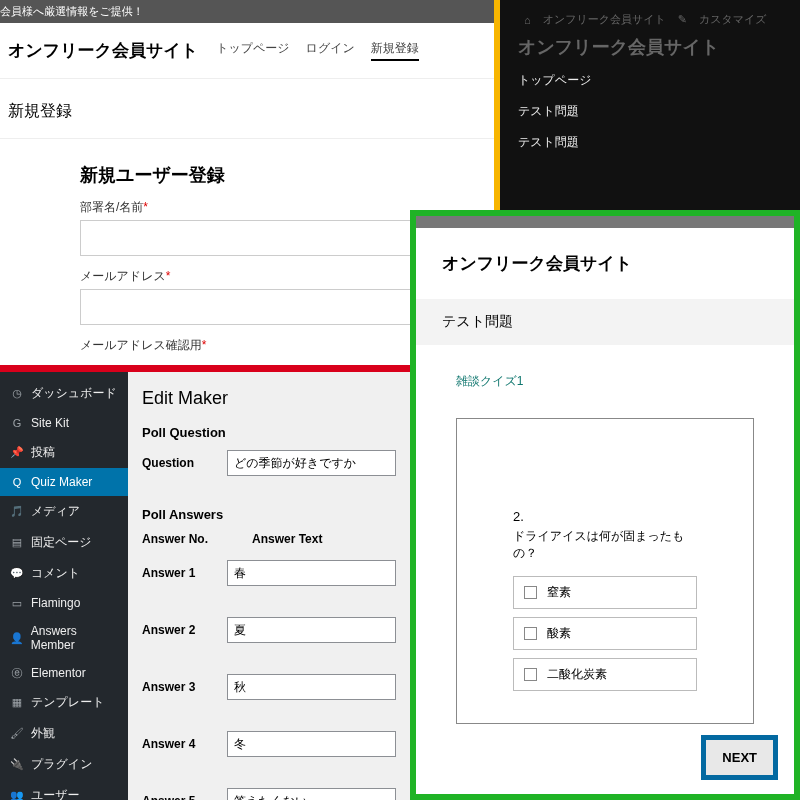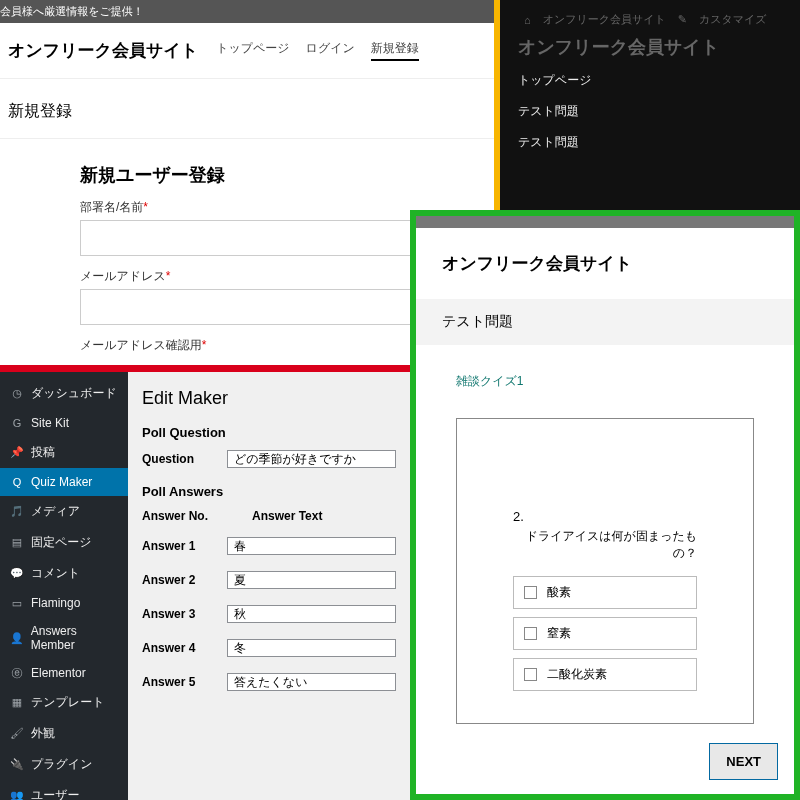--- a/index.html
+++ b/index.html
@@ -35,39 +35,39 @@
 .panel3 { position: absolute; top: 372px; left: 0; width: 410px; bottom: 0; background: #f0f0f0; display: flex; }
 .divider-red { position: absolute; top: 365px; left: 0; width: 410px; height: 8px; background: #d9001b; }
 .p3-sidebar { width: 128px; background: #23282d; color: #eee; font-size: 12px; padding-top: 6px; }
 .p3-sidebar .item { padding: 7px 10px; display: flex; align-items: center; gap: 7px; cursor: pointer; }
 .p3-sidebar .item.active { background: #0073aa; color: #fff; }
 .p3-sidebar .icon { width: 14px; height: 14px; display: inline-flex; align-items: center; justify-content: center; font-size: 11px; color: #9ca2a7; }
 .p3-sidebar .item.active .icon { color: #fff; }
 .p3-main { flex: 1; padding: 16px 14px; overflow: hidden; }
 .p3-h1 { font-size: 18px; font-weight: 400; margin-bottom: 16px; }
 .p3-h2 { font-size: 13px; font-weight: 700; margin: 14px 0 10px; }
-.p3-row { display: flex; align-items: center; font-size: 12px; margin-bottom: 16px; }
+.p3-row { display: flex; align-items: center; font-size: 12px; margin-bottom: 31px; }
 .p3-row .lab { width: 110px; font-weight: 600; }
-.p3-row input { flex: 1; height: 18px; border: 1px solid #8c8f94; padding: 0 6px; font-size: 12px; background: #fff; }
+.p3-row input { flex: 1; height: 26px; border: 1px solid #8c8f94; padding: 0 6px; font-size: 12px; background: #fff; }
 .p3-head-row { display: flex; font-size: 12px; font-weight: 700; margin-bottom: 14px; }
 .p3-head-row .c1 { width: 110px; }
 
 
 .panel4 { position: absolute; top: 210px; right: 0; left: 410px; bottom: 0; background: #fff; border: 6px solid #1fb326; }
 .p4-bar { height: 12px; background: #777; }
 .p4-title { padding: 24px 26px; font-size: 17px; font-weight: 600; }
 .p4-sub { background: #f3f3f3; padding: 14px 26px; font-size: 14px; }
 .p4-body { padding: 28px 40px; }
 .p4-qt { font-size: 12px; color: #0f766e; margin-bottom: 28px; }
 .p4-frame { border: 1px solid #888; padding: 90px 56px 24px; position: relative; min-height: 290px; }
 .p4-qnum { font-size: 13px; margin-bottom: 4px; }
-.p4-qtext { font-size: 12px; margin-bottom: 14px; text-align: right; }
+.p4-qtext { font-size: 12px; margin-bottom: 14px; }
 .p4-opt { border: 1px solid #bbb; padding: 7px 10px; margin-bottom: 8px; font-size: 12px; display: flex; align-items: center; gap: 10px; cursor: pointer; }
 .p4-opt .cb { width: 13px; height: 13px; border: 1px solid #888; }
-.p4-next { position: absolute; right: 16px; bottom: 14px; background: #e8e8e8; border: 1px solid #0369a1; padding: 10px 16px; font-size: 13px; font-weight: 700; cursor: pointer; }
+.p4-next { position: absolute; right: 16px; bottom: 14px; background: #e8e8e8; border: 5px solid #0369a1; padding: 10px 16px; font-size: 13px; font-weight: 700; cursor: pointer; }
 
 svg { display: block; }
 </style>
 </head>
 <body>
 
 <div class="panel1">
   <div class="p1-banner">会員様へ厳選情報をご提供！</div>
   <div class="p1-header">
     <div class="p1-title">オンフリーク会員サイト</div>
@@ -208,25 +208,25 @@
   <div class="p4-title">オンフリーク会員サイト</div>
   <div class="p4-sub">テスト問題</div>
   <div class="p4-body">
     <div class="p4-qt">雑談クイズ1</div>
     <div class="p4-frame">
       <div class="p4-qnum">2.</div>
       <div class="p4-qtext">ドライアイスは何が固まったもの？</div>
       <div id="opts">
           <div class="p4-opt">
             <span class="cb"></span>
-            <span>酸素</span>
+            <span>窒素</span>
           </div>
           <div class="p4-opt">
             <span class="cb"></span>
-            <span>窒素</span>
+            <span>酸素</span>
           </div>
           <div class="p4-opt">
             <span class="cb"></span>
             <span>二酸化炭素</span>
           </div>
         </div>
     </div>
   </div>
   <button class="p4-next">NEXT</button>
 </div>

